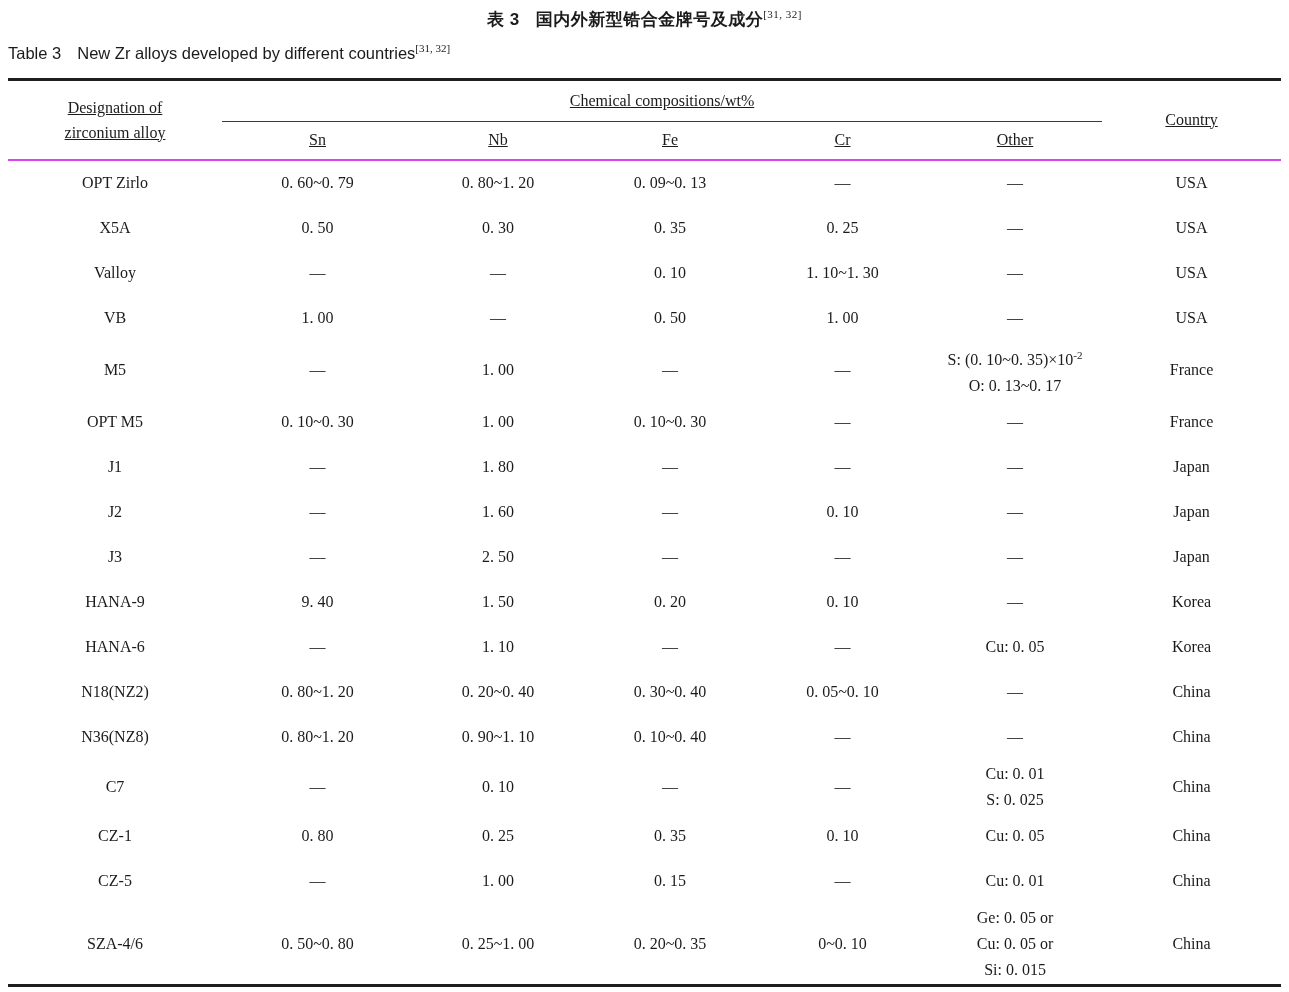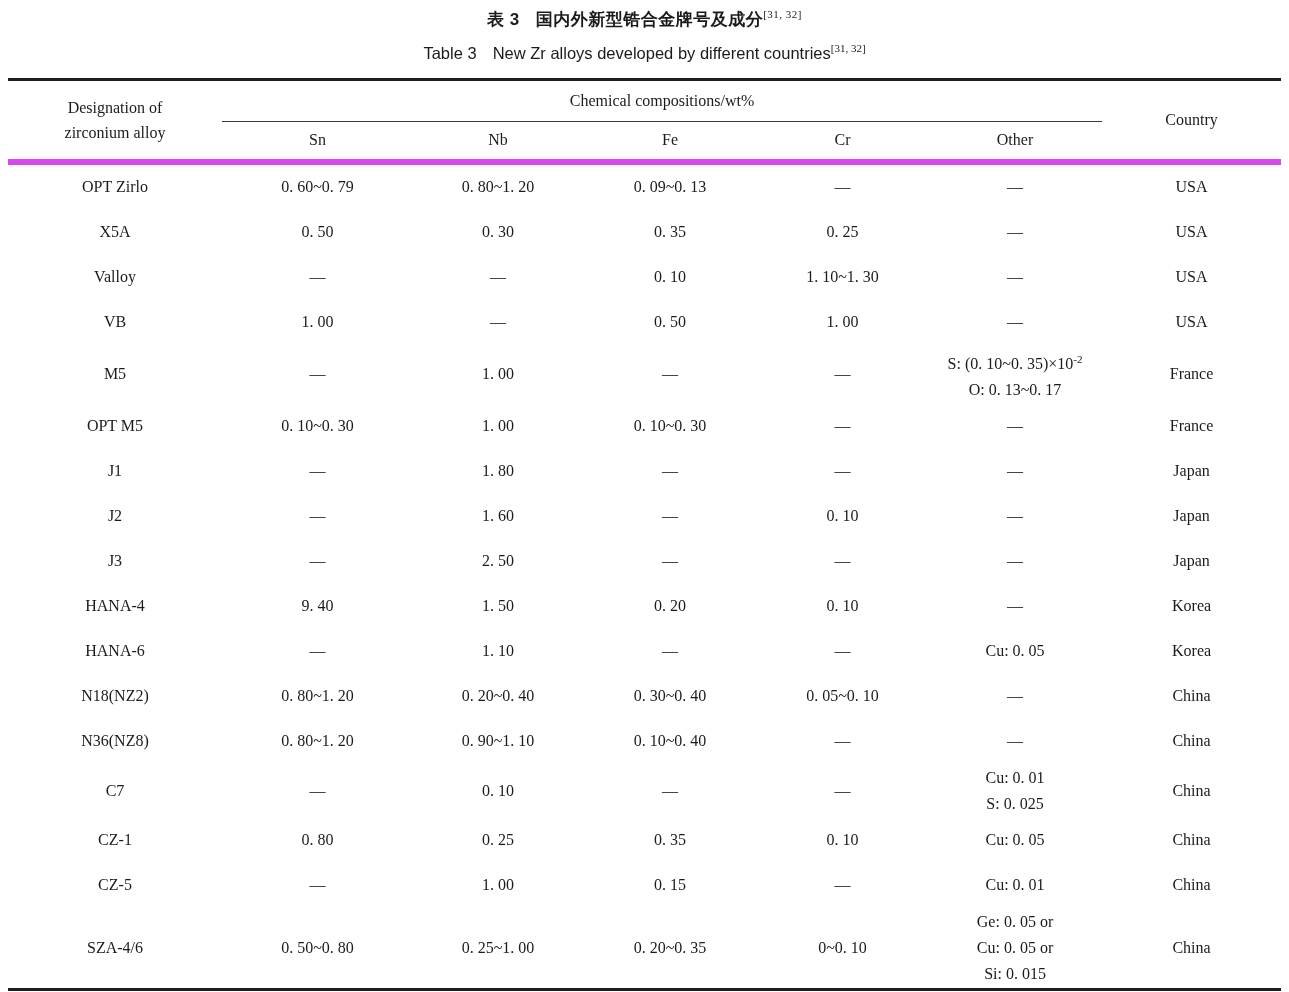--- a/index.html
+++ b/index.html
@@ -24,38 +24,39 @@
     font-size: 17px;
     margin-top: 6px;
     letter-spacing: 0.5px;
   }
   .title-zh sup, .title-en sup {
     font-family: "Liberation Serif", serif;
     font-weight: 400;
     font-size: 11px;
   }
   .title-en {
-    text-align: center;
+    text-align: left;
     font-family: "Liberation Sans", sans-serif;
     font-weight: 400;
     font-size: 16.5px;
     margin-top: 11px;
     margin-bottom: 15px;
   }
   .tlabel-gap { margin-right: 16px; }
 
   table.alloy-table {
     width: 1273px;
     table-layout: fixed;
     border-collapse: collapse;
     border-top: 3px solid #1e1e1e;
     border-bottom: 3px solid #1e1e1e;
   }
   thead {
-    border-bottom: 6px solid #d946ef;
+    border-bottom: 2px solid #d946ef;
+    text-decoration: underline;
   }
   thead th {
     font-weight: 400;
     font-size: 16px;
     text-align: center;
     vertical-align: middle;
     padding: 0;
   }
   th.th-designation div {
     line-height: 25px;
@@ -217,21 +218,21 @@
           <td>—</td>
           <td>2. 50</td>
           <td>—</td>
           <td>—</td>
           <td>
             <div class="other-line">—</div>
           </td>
           <td>Japan</td>
         </tr>
         <tr>
-          <td>HANA-4</td>
+          <td>HANA-9</td>
           <td>9. 40</td>
           <td>1. 50</td>
           <td>0. 20</td>
           <td>0. 10</td>
           <td>
             <div class="other-line">—</div>
           </td>
           <td>Korea</td>
         </tr>
         <tr>

